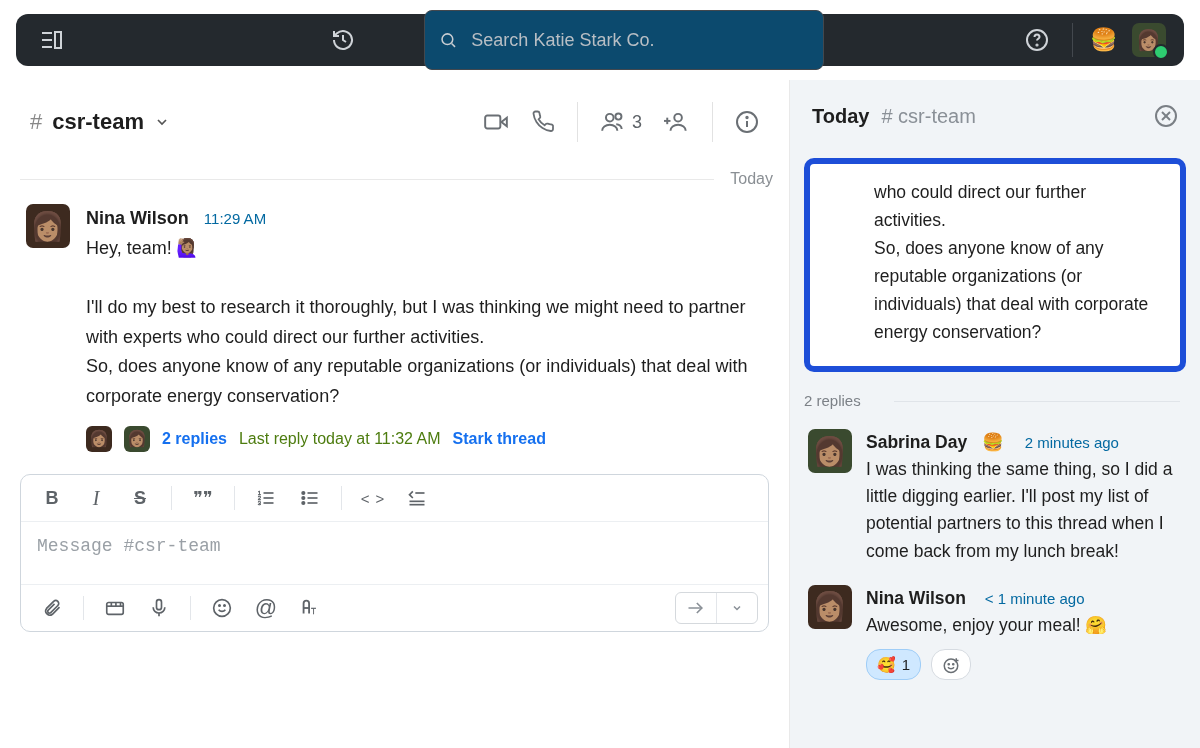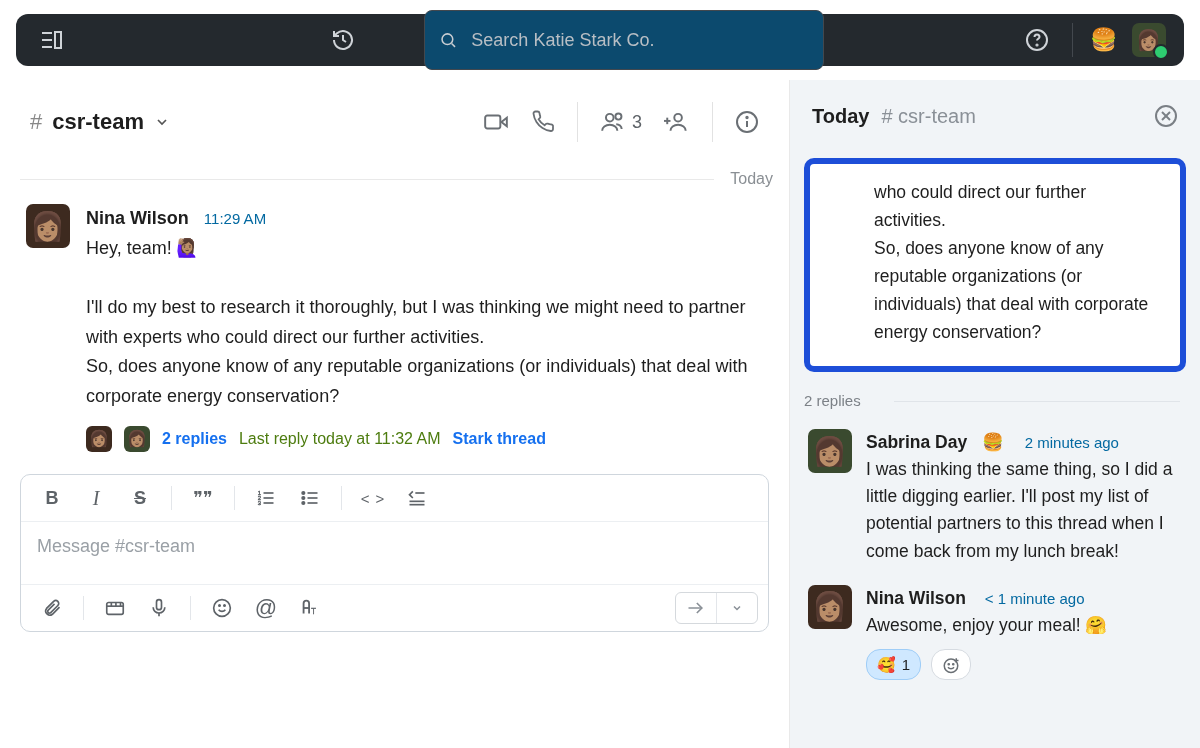--- a/index.html
+++ b/index.html
@@ -45,21 +45,21 @@
   .replies{display:flex;align-items:center;gap:12px;margin-top:14px;font-size:16px}
   .replies .small-av{width:26px;height:26px;border-radius:6px;display:inline-block}
   .link{color:var(--blue);font-weight:600;cursor:pointer}
   .composer{margin:22px 20px 18px;border:1px solid #cfd6dd;border-radius:10px}
   .fmtbar,.actbar{display:flex;align-items:center;gap:2px;padding:6px 10px;color:#5e6368}
   .fmtbar{border-bottom:1px solid #eceff2}
   .actbar{border-top:1px solid #eceff2;justify-content:flex-start}
   .fmtbtn{width:42px;height:34px;display:flex;align-items:center;justify-content:center;border-radius:4px;cursor:pointer;font-size:18px}
   .fmtsep{width:1px;height:24px;background:#e3e6ea;margin:0 8px}
   .composer textarea{width:100%;border:0;outline:0;resize:none;font-size:18px;padding:14px 16px;
-                     font-family:Liberation Sans, sans-serif;color:#a16207;height:58px}
+                     font-family:Liberation Mono, monospace;color:#a16207;height:58px}
   .composer textarea::placeholder{color:#9aa0a6}
   .sendgrp{margin-left:auto;display:flex;border:1px solid #d5d9dd;border-radius:6px;overflow:hidden}
   .sendgrp .fmtbtn{width:40px;height:30px}
   .sendgrp .sep{width:1px;background:#e3e6ea}
 
   .thread{flex:1;background:var(--threadbg);display:flex;flex-direction:column;min-width:0}
   .thead{display:flex;align-items:center;gap:12px;padding:24px 22px;font-size:20px}
   .thead .tlabel{font-weight:700}
   .thead .tchan{color:#8a9097}
   .tclose{margin-left:auto;color:#7a7f85;cursor:pointer}

